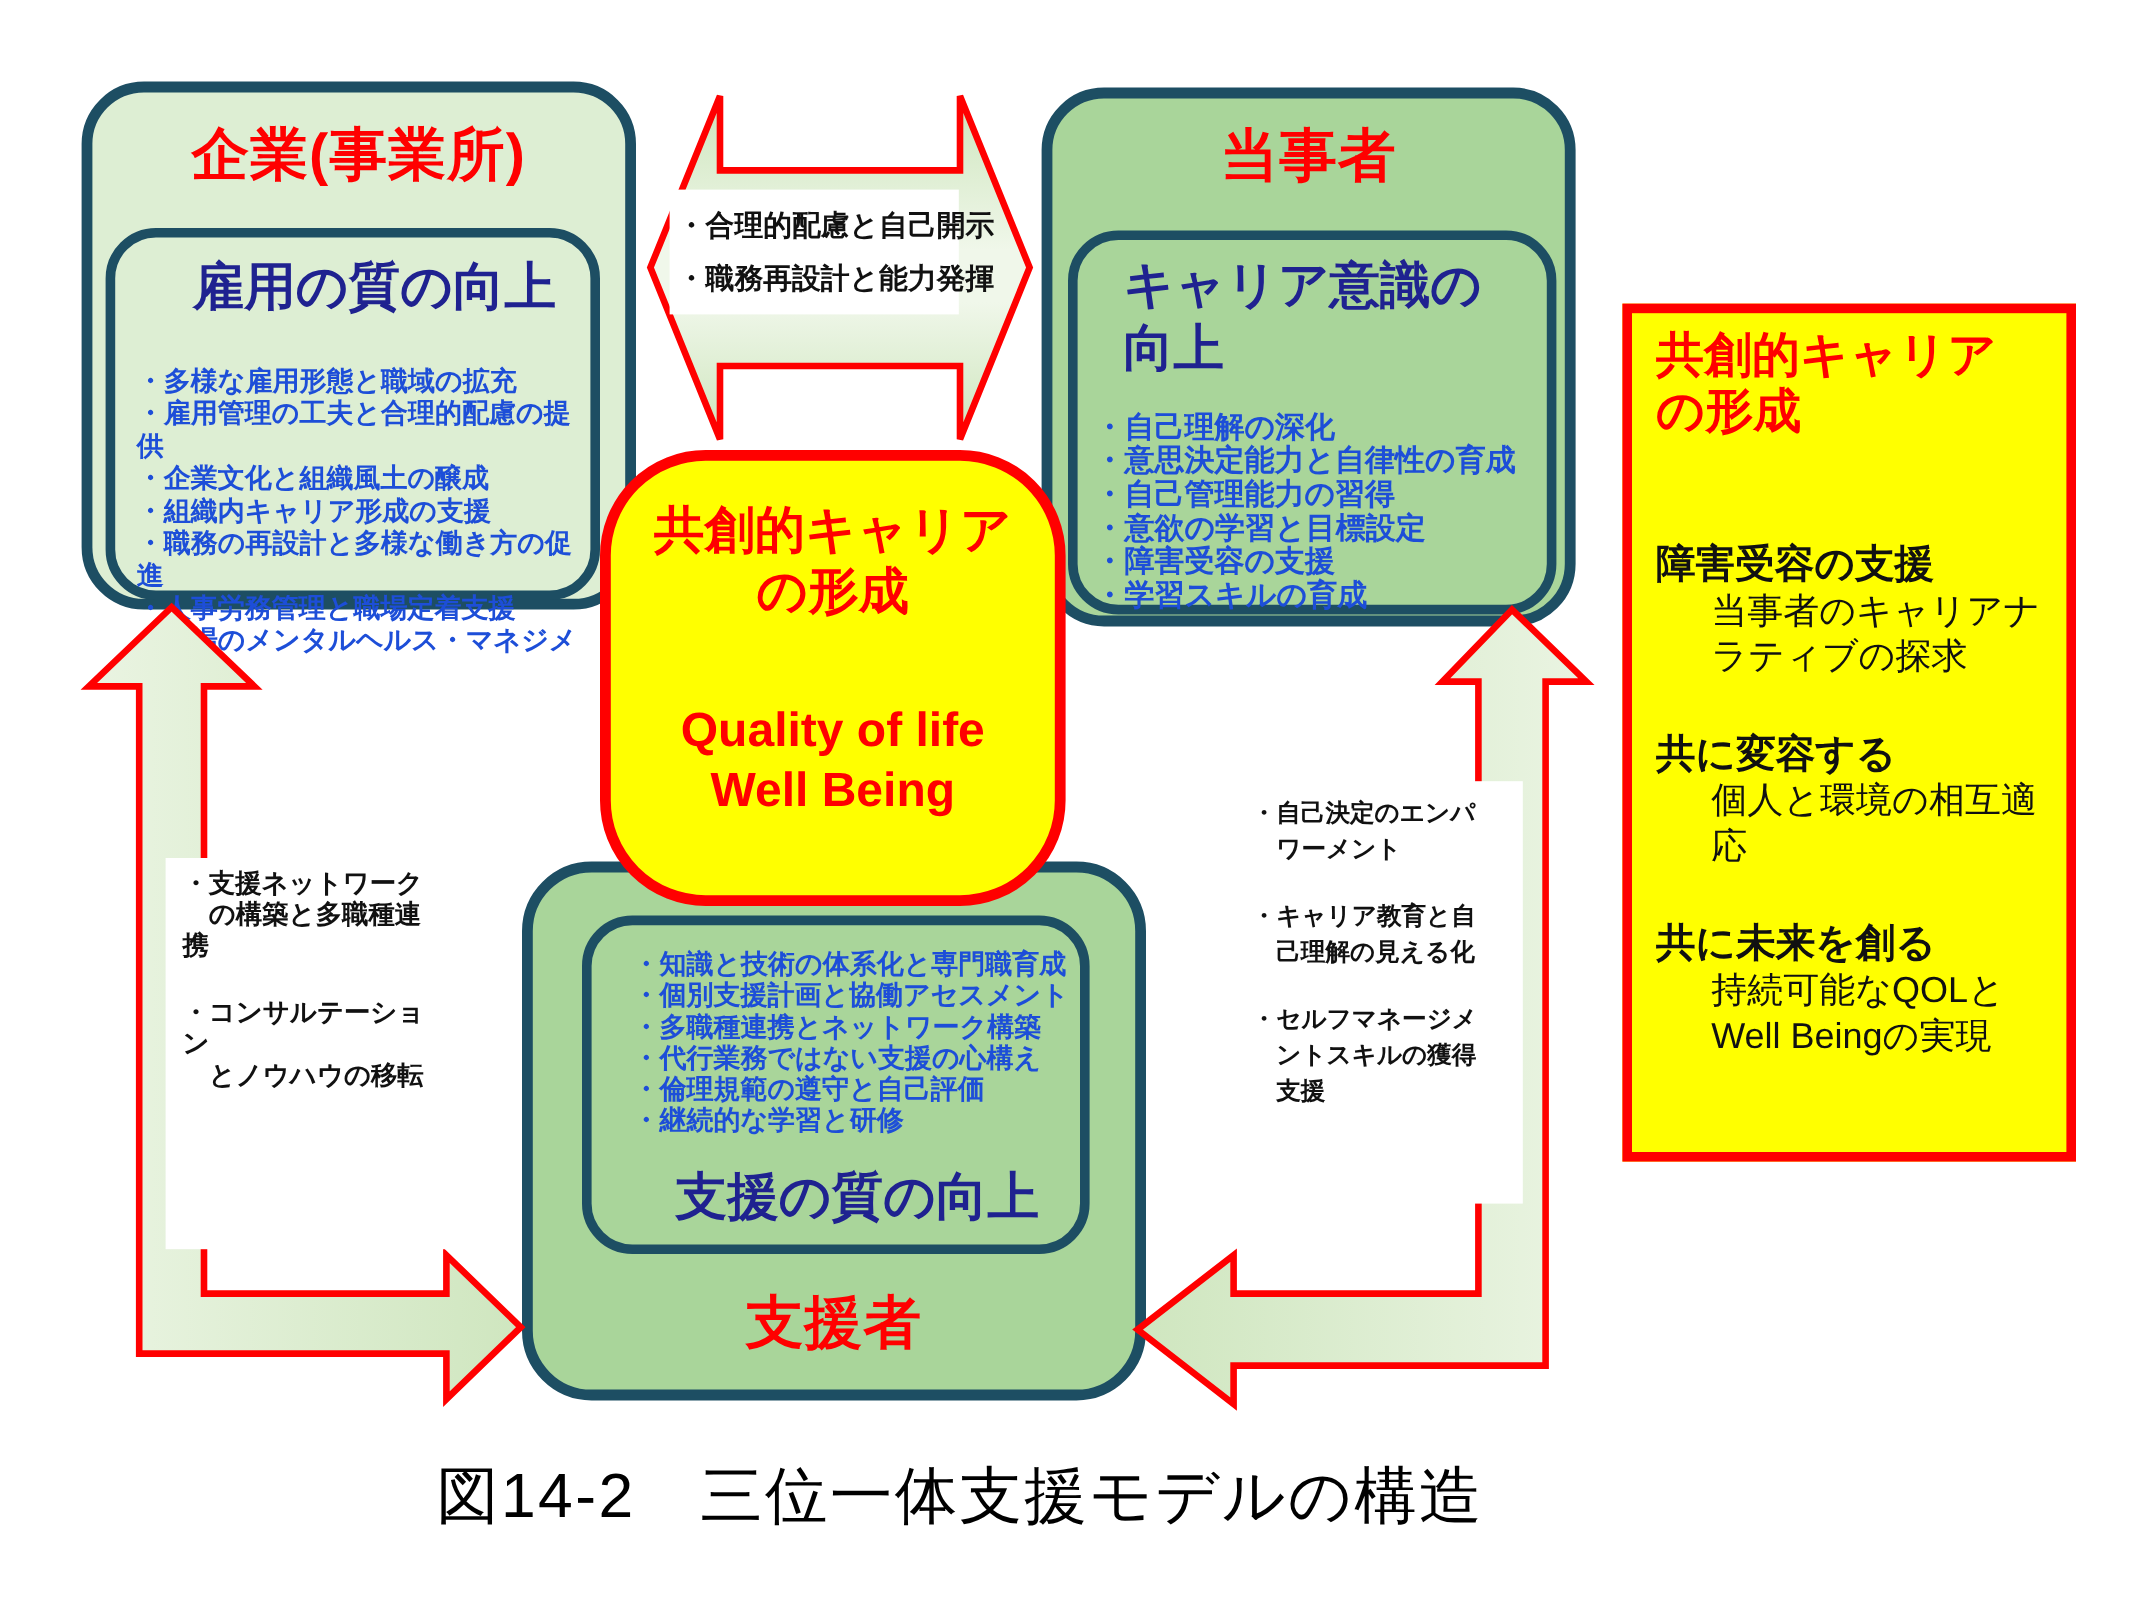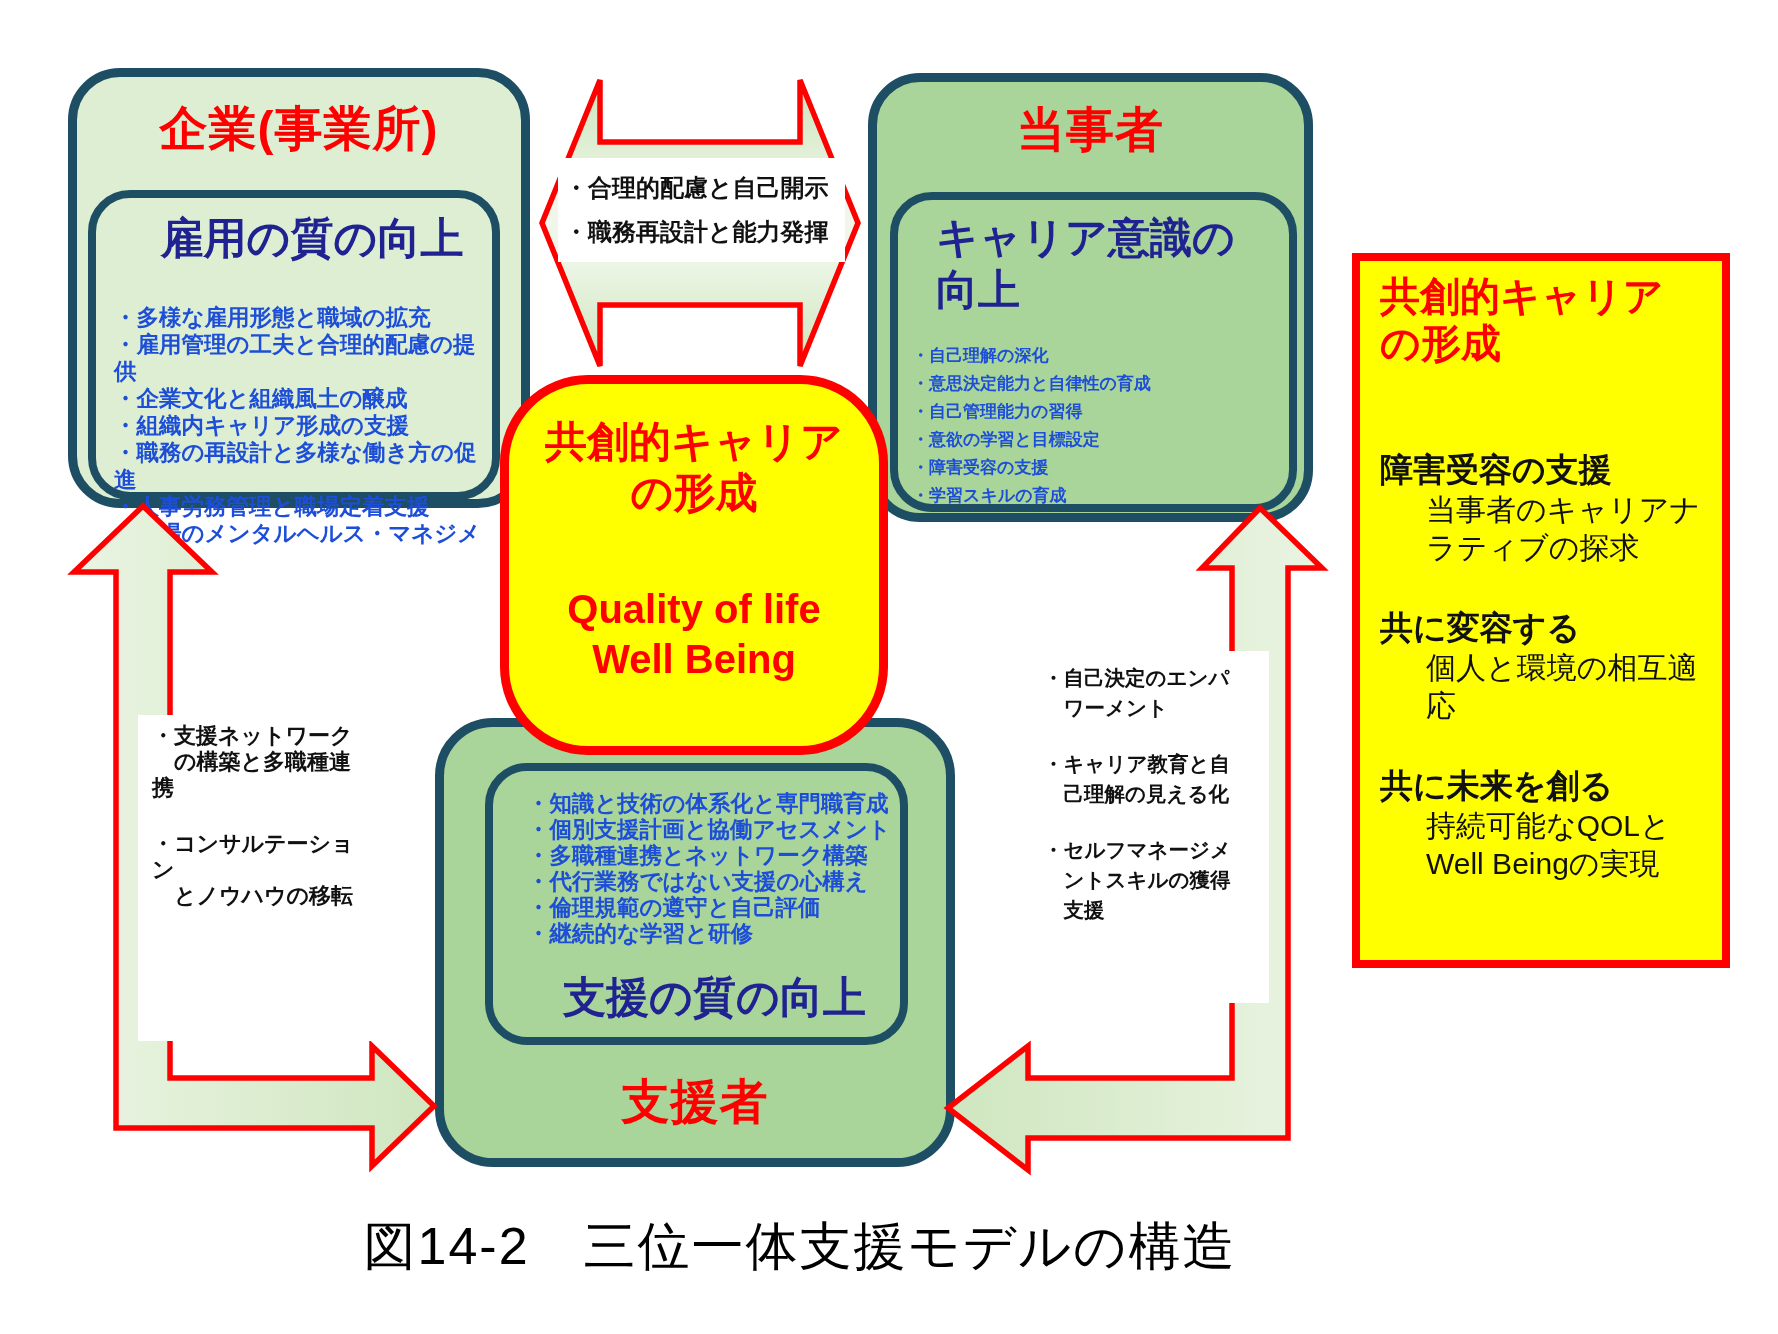--- a/index.html
+++ b/index.html
@@ -23,34 +23,34 @@
   .company-outer{left:68px;top:68px;width:462px;height:440px;}
   .company-title{margin-top:20px;}
   .company-inner{left:88px;top:190px;width:412px;height:310px;}
   .company-sub{margin-top:12px;}
   .company-bullets{margin:36px 0 0 18px;font-size:22.5px;line-height:27px;}
   
   .party-outer{left:868px;top:73px;width:445px;height:449px;}
   .party-title{margin-top:16px;}
   .party-inner{left:890px;top:192px;width:407px;height:320px;}
   .party-sub{margin:12px 0 0 38px;font-size:42px;line-height:52px;text-align:left;white-space:pre-line;}
-  .party-bullets{margin:26px 0 0 14px;font-size:17px;line-height:28px;}
+  .party-bullets{margin:26px 0 0 14px;font-size:25px;line-height:28px;}
   
   .supporter-outer{left:435px;top:718px;width:520px;height:449px;border-radius:58px;
     display:flex;flex-direction:column;justify-content:flex-end;}
   .supporter-title{margin-bottom:24px;}
   .supporter-inner{left:485px;top:763px;width:423px;height:282px;}
   .supporter-bullets{margin:20px 0 0 34px;font-size:22.5px;line-height:26px;}
   .supporter-sub{margin-top:22px;}
   
   .arrow-layer{position:absolute;left:0;top:0;z-index:2;}
   
   .wlabel{position:absolute;background:#ffffff;z-index:3;box-sizing:border-box;
     color:#111111;font-weight:bold;}
-  .top-strip{left:558px;top:158px;width:287px;height:104px;
+  .top-strip{left:558px;top:158px;width:241px;height:104px;
     display:flex;flex-direction:column;justify-content:space-evenly;padding:2px 6px;}
   .top-strip .line{font-size:24px;white-space:nowrap;}
   .left-wbox{left:138px;top:715px;width:234px;height:326px;padding:8px 6px 6px 14px;}
   .left-wbox .para{font-size:22px;line-height:26px;margin-bottom:30px;white-space:pre-line;}
   .right-wbox{left:1029px;top:651px;width:240px;height:352px;padding:12px 6px 6px 14px;}
   .right-wbox .para{font-size:20.5px;line-height:30px;margin-bottom:26px;white-space:pre-line;}
   
   .center-yellow{left:500px;top:375px;width:388px;height:380px;box-sizing:border-box;
     background:#ffff00;border:9px solid #ff0000;border-radius:88px;z-index:4;
     text-align:center;color:#ff0000;font-weight:bold;padding-top:32px;}

